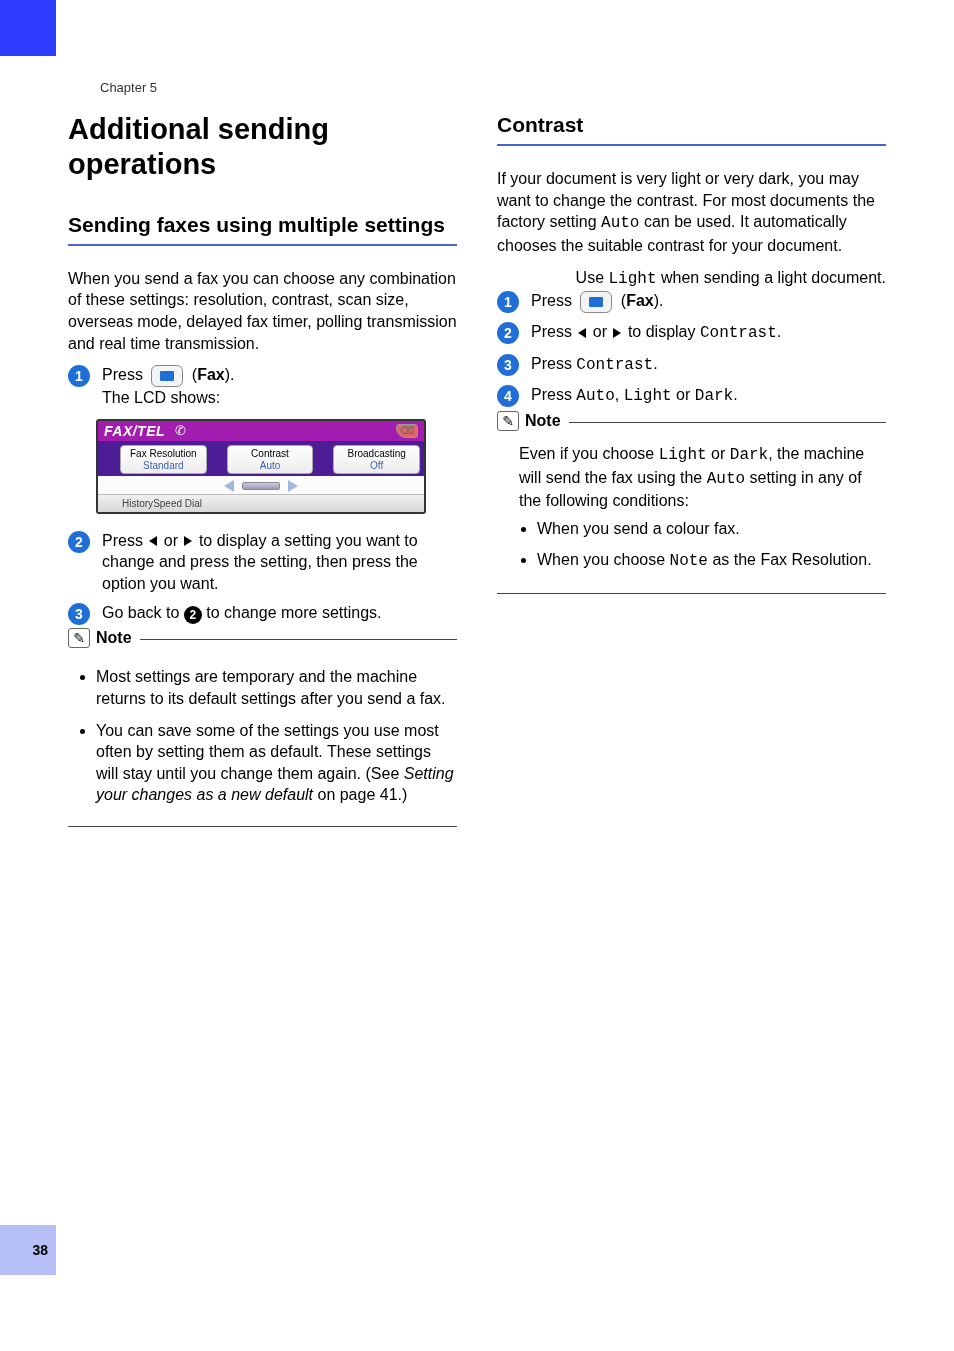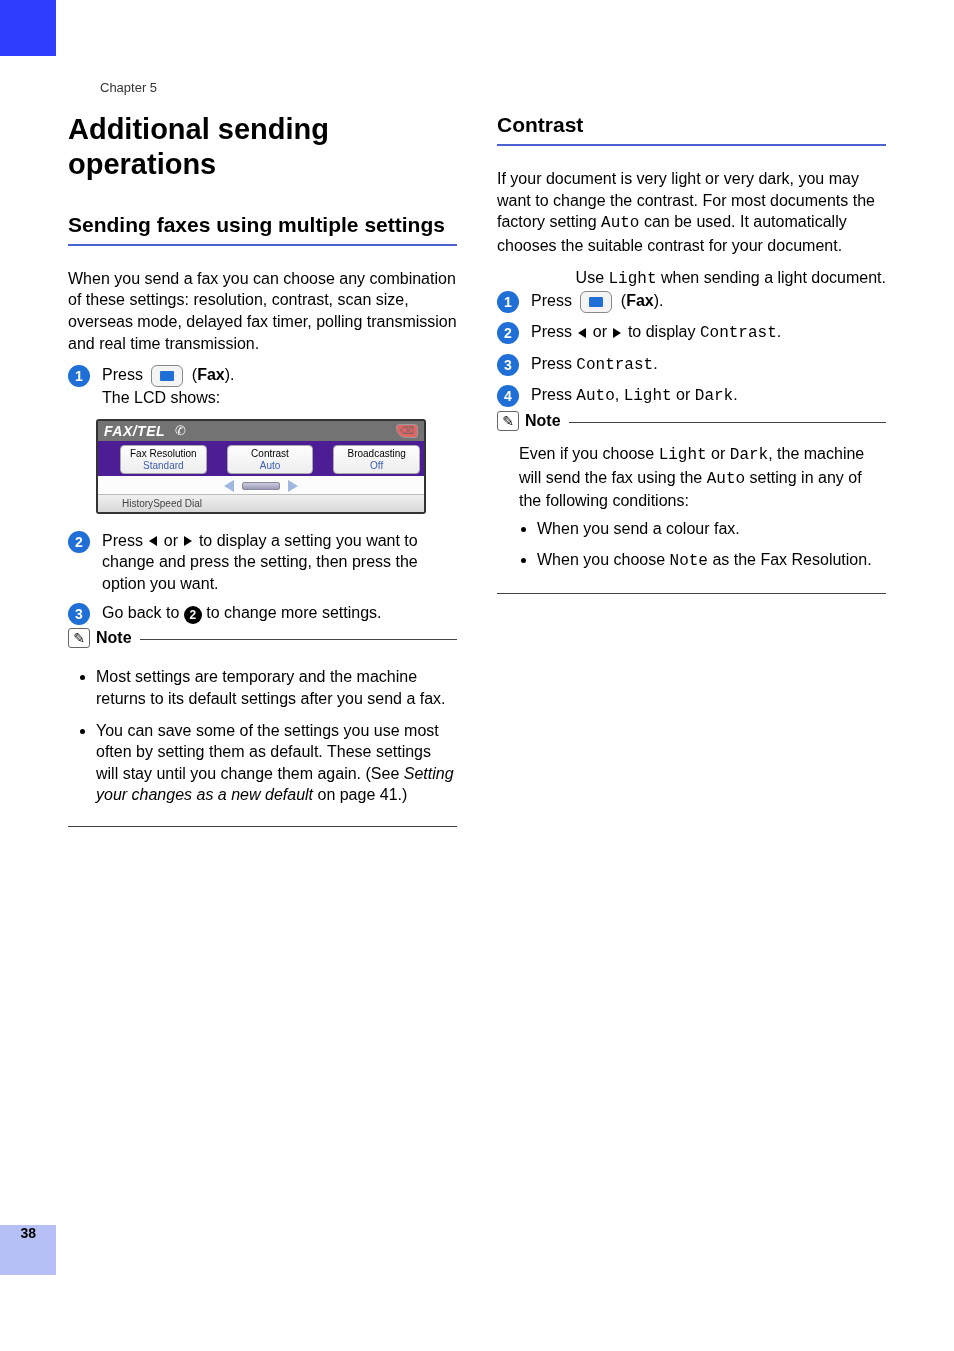--- a/index.html
+++ b/index.html
@@ -1,19 +1,19 @@
 <!DOCTYPE html>
 <html><head>
 <meta charset="utf-8">
 <style>
   * { box-sizing: border-box; margin: 0; padding: 0; }
   body { font-family: Arial, Helvetica, sans-serif; color: #000; background: #fff; }
   .page { width: 954px; height: 1351px; position: relative; }
   .blue-tab { position: absolute; top: 0; left: 0; width: 56px; height: 56px; background: #2e3cff; }
-  .blue-strip { position: absolute; left: 0; top: 1225px; width: 56px; height: 50px; background: #b6c0f6; display:flex; align-items:flex-start; justify-content:flex-end; padding-right:20px; font-weight:bold; font-size:14px;}
+  .blue-strip { position: absolute; left: 0; top: 1225px; width: 56px; height: 50px; background: #b6c0f6; display:flex; align-items:center; justify-content:flex-end; padding-right:8px; font-weight:bold; font-size:14px;}
   .chapter { position:absolute; left:100px; top:80px; font-size:13px; color:#333;}
   .content { position:absolute; left:68px; top:112px; width:818px; display:flex; gap:40px;}
   .col { width:389px; }
   h1 { font-size:29px; font-weight:bold; margin-bottom:30px; line-height:1.2;}
   h2 { font-size:21px; font-weight:bold; border-bottom:2px solid #4a63d0; padding-bottom:6px; margin-bottom:22px; line-height:1.25;}
   p { font-size:16px; line-height:1.35; margin-bottom:10px;}
   .mono { font-family: "Courier New", monospace; }
   .step { display:flex; align-items:flex-start; gap:12px; margin-bottom:8px;}
   .num-circle { flex:0 0 22px; width:22px; height:22px; border-radius:50%; background:#1f6fd6; color:#fff; font-weight:bold; font-size:14px; display:flex; align-items:center; justify-content:center; margin-top:1px;}
   .num-circle.black { background:#000; width:18px; height:18px; font-size:12px; display:inline-flex; vertical-align:middle;}
@@ -22,21 +22,21 @@
   .fax-icon { width:14px; height:10px; background:#1f6fd6; border-radius:1px;}
   .note-block { border-top:1px solid #444; border-bottom:1px solid #444; padding:0 0 10px 0; margin-top:14px;}
   .note-header { display:flex; align-items:center; gap:6px; position:relative; top:-12px; background:#fff; width:fit-content; padding-right:8px;}
   .note-icon { width:22px; height:20px; border:1px solid #666; border-radius:3px; display:flex; align-items:center; justify-content:center; font-size:14px;}
   .note-title { font-weight:bold; font-size:16px;}
   .note-body { font-size:16px; line-height:1.35; padding-left:22px;}
   .note-body ul, ul.bullets { list-style:disc; padding-left:18px; margin-top:6px;}
   .note-body li, ul.bullets li { margin-bottom:10px; font-size:16px; line-height:1.35;}
   .italic { font-style:italic;}
   .lcd { border:2px solid #333; border-radius:3px; background:#fcfcfc; margin:10px 0 16px 28px; width:330px;}
-  .lcd-top { background:#737373; color:#fff; display:flex; align-items:center; justify-content:space-between; padding:2px 6px;}
+  .lcd-top { background:#a21caf; color:#fff; display:flex; align-items:center; justify-content:space-between; padding:2px 6px;}
   .lcd-top-left { display:flex; align-items:center; gap:10px;}
   .lcd-label { font-family:"Arial Narrow",Arial; font-weight:bold; font-style:italic; font-size:14px; letter-spacing:0.5px;}
   .lcd-phone { font-size:13px;}
   .lcd-close { width:22px; height:14px; background:#e06666; border-radius:3px 3px 3px 10px; font-size:10px; color:#666; display:flex; align-items:center; justify-content:center; border:1px solid #999;}
   .lcd-tabs { display:flex; padding:4px 4px 2px 22px; gap:20px; background:#4c1d95;}
   .lcd-tab { flex:1; border:1px solid #aaa; border-radius:4px; text-align:center; padding:2px 0; font-size:10px; background:linear-gradient(#fdfdfd,#eee);}
   .lcd-tab .sub { color:#3b5fb0; font-size:10px; margin-top:1px;}
   .lcd-scroll { display:flex; align-items:center; justify-content:center; gap:8px; padding:4px 0 2px 0;}
   .lcd-arrow { width:0; height:0; border-top:6px solid transparent; border-bottom:6px solid transparent;}
   .lcd-arrow.left { border-right:10px solid #9fb8df;}

